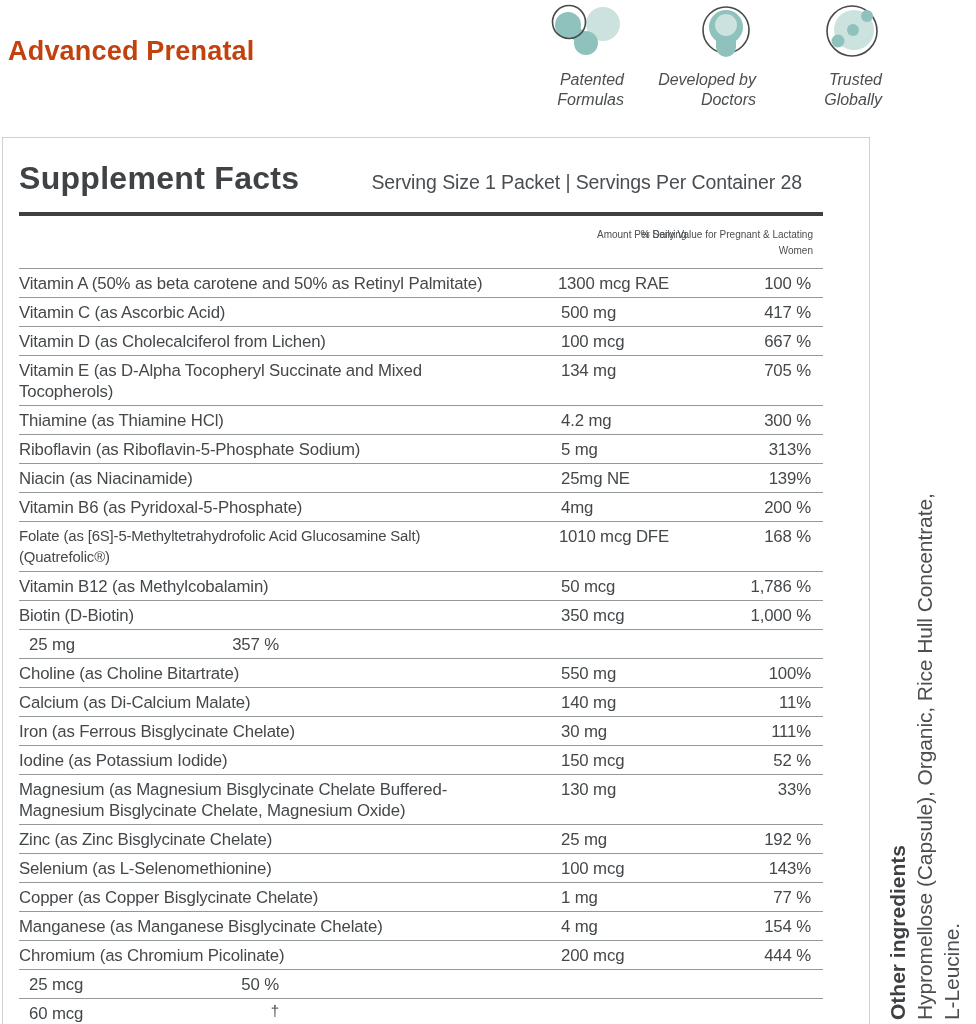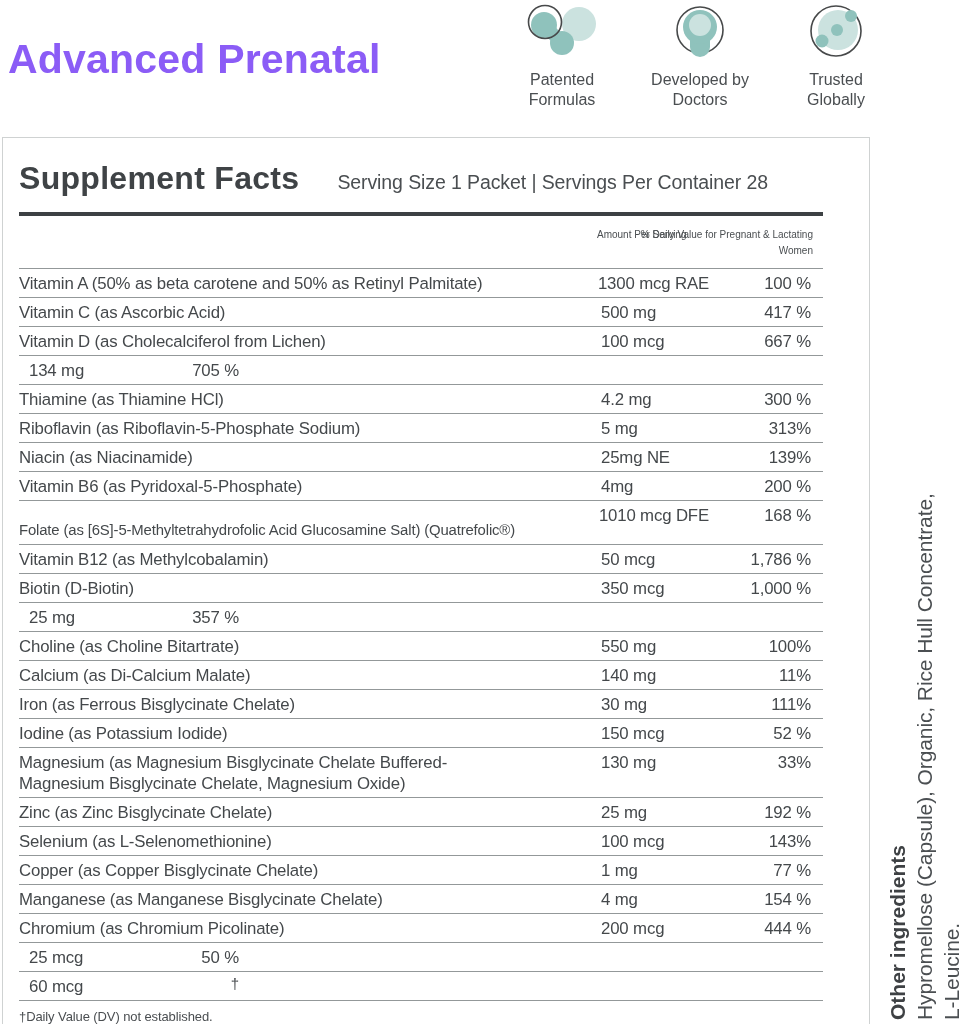--- a/index.html
+++ b/index.html
@@ -5,54 +5,55 @@
   html,body{margin:0;padding:0;}
   body{
     width:976px;height:1024px;overflow:hidden;position:relative;
     background:#ffffff;
     font-family:"Liberation Sans",sans-serif;
     color:#4a4e51;
   }
   
   .product-title{
     position:absolute;left:8px;top:36px;
-    font-size:41px;font-weight:600;letter-spacing:.2px;color:#8b5cf6;
-  }
-  .badge{position:absolute;top:3px;text-align:center;}
+    font-size:27px;font-weight:600;letter-spacing:.2px;color:#c2410c;
+  }
+  .badge{position:absolute;top:3px;text-align:right;font-style:italic;}
   .badge .icon{display:block;margin:0 auto;}
   .badge .label{
     margin-top:5px;font-size:16px;line-height:20px;color:#4a4e51;
   }
   .badge-1{left:500px;width:124px;}
   .badge-2{left:644px;width:112px;}
   .badge-3{left:790px;width:92px;}
   
   .panel{
     position:absolute;left:2px;top:137px;width:868px;height:905px;
     box-sizing:border-box;border:1.5px solid #cfd2d2;background:#fff;
   }
   .panel-inner{margin-left:16px;width:804px;}
-  .panel-header{display:flex;align-items:baseline;padding-top:22px;}
+  .panel-header{display:flex;align-items:baseline;padding-top:22px;gap:34px;}
   .sf-title{
     font-size:32px;line-height:37px;font-weight:700;letter-spacing:.3px;color:#3f4346;
   }
   .serving-info{margin-left:38px;font-size:19.5px;color:#4a4e51;letter-spacing:-.1px;}
   .thick-rule{margin-top:15px;height:4px;background:#3d4144;}
   .col-headers{position:relative;height:52px;font-size:10px;line-height:16px;color:#4a4e51;}
   .amount-head{position:absolute;left:578px;top:11px;width:110px;text-align:left;}
   .dv-head{position:absolute;right:10px;top:11px;width:200px;text-align:right;}
   
   .row{
     display:flex;border-top:1.5px solid #939899;
     padding:3.5px 0;font-size:16.8px;line-height:21px;color:#44484b;
     letter-spacing:-.15px;
+    gap:40px;
   }
   .cell{box-sizing:border-box;}
   .cell.name{flex:1 1 auto;padding-right:6px;white-space:pre-line;}
-  .cell.name.small{font-size:14.9px;margin-top:15px;}
+  .cell.name.small{font-size:14.9px;}
   .cell.amount{flex:0 0 118px;padding-left:10px;white-space:nowrap;}
   .cell.dv{flex:0 0 114px;padding-right:12px;text-align:right;white-space:nowrap;}
   .cell.dv.dagger{position:relative;top:-3px;font-size:15px;}
   .footnote{
     border-top:1.5px solid #939899;padding-top:5px;
     font-size:13px;line-height:21px;color:#4a4e51;letter-spacing:-.1px;
   }
   
   .other-ing{
     position:absolute;left:884px;top:1020px;width:562px;
@@ -125,20 +126,21 @@
           <div class="cell name">Vitamin C (as Ascorbic Acid)</div>
           <div class="cell amount">500 mg</div>
           <div class="cell dv">417 %</div>
         </div>
         <div class="row">
           <div class="cell name">Vitamin D (as Cholecalciferol from Lichen)</div>
           <div class="cell amount">100 mcg</div>
           <div class="cell dv">667 %</div>
         </div>
         <div class="row">
+          <div class="cell name">Vitamin E (as D-Alpha Tocopheryl Succinate and Mixed Tocopherols)</div>
           <div class="cell amount">134 mg</div>
           <div class="cell dv">705 %</div>
         </div>
         <div class="row">
           <div class="cell name">Thiamine (as Thiamine HCl)</div>
           <div class="cell amount">4.2 mg</div>
           <div class="cell dv">300 %</div>
         </div>
         <div class="row">
           <div class="cell name">Riboflavin (as Riboflavin-5-Phosphate Sodium)</div>

